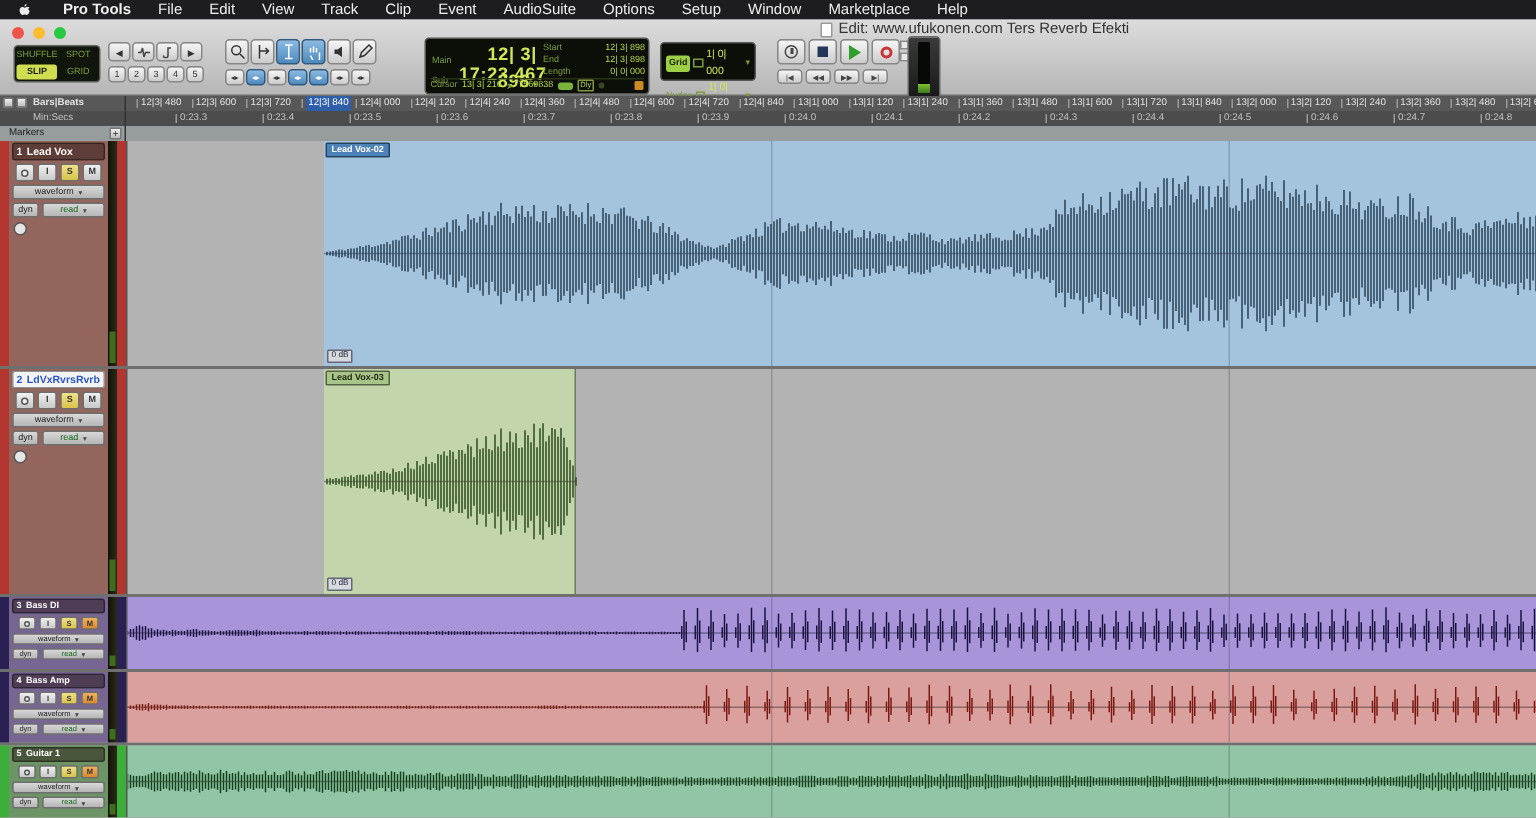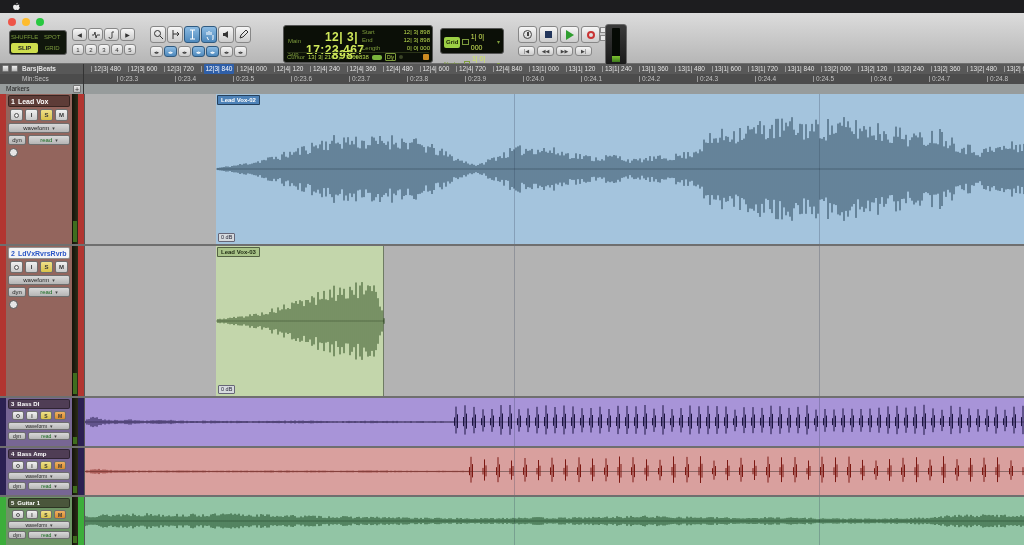--- a/index.html
+++ b/index.html
@@ -132,26 +132,45 @@
 </style>
 </head>
 <body>
 
 <div id="stage">
 
   <div id="menubar">
     <svg id="apple" viewBox="0 0 20 20">
       <path fill="#ededed" d="M14 6c-2 0-2.6 1-4 1S8 6 6.2 6C4 6 2.4 8 2.4 10.8c0 3.4 2.4 7 4.2 7 1.2 0 1.6-.8 3.2-.8s2 .8 3.2.8c1.8 0 4.2-3.8 4.2-6.2-2.2-1-2.6-4-.2-5-.8-.8-2-0.6-3-0.6zM12.6 1.6c-1.8.2-3.2 1.8-3 3.6 1.8.2 3.4-1.8 3-3.6z"></path>
     </svg>
+    <div id="menu-items" style="display:flex">
+        <div class="mitem b">Pro Tools</div>
+        <div class="mitem">File</div>
+        <div class="mitem">Edit</div>
+        <div class="mitem">View</div>
+        <div class="mitem">Track</div>
+        <div class="mitem">Clip</div>
+        <div class="mitem">Event</div>
+        <div class="mitem">AudioSuite</div>
+        <div class="mitem">Options</div>
+        <div class="mitem">Setup</div>
+        <div class="mitem">Window</div>
+        <div class="mitem">Marketplace</div>
+        <div class="mitem">Help</div>
+      </div>
   </div>
 
   <div id="toolbar">
     <div class="abs tl" style="left:8px;background:#ee5548"></div>
     <div class="abs tl" style="left:22px;background:#febc2e"></div>
     <div class="abs tl" style="left:36px;background:#28c840"></div>
+    <div class="abs" id="wtitle">
+      <span id="doc-icon"></span>
+      <span>Edit: www.ufukonen.com Ters Reverb Efekti</span>
+    </div>
 
     <div class="abs" id="modes">
       <div>SHUFFLE</div>
       <div>SPOT</div>
       <div class="on">SLIP</div>
       <div>GRID</div>
     </div>
 
     <div class="abs" id="zoomrow">
       <div class="btn">◀</div>

